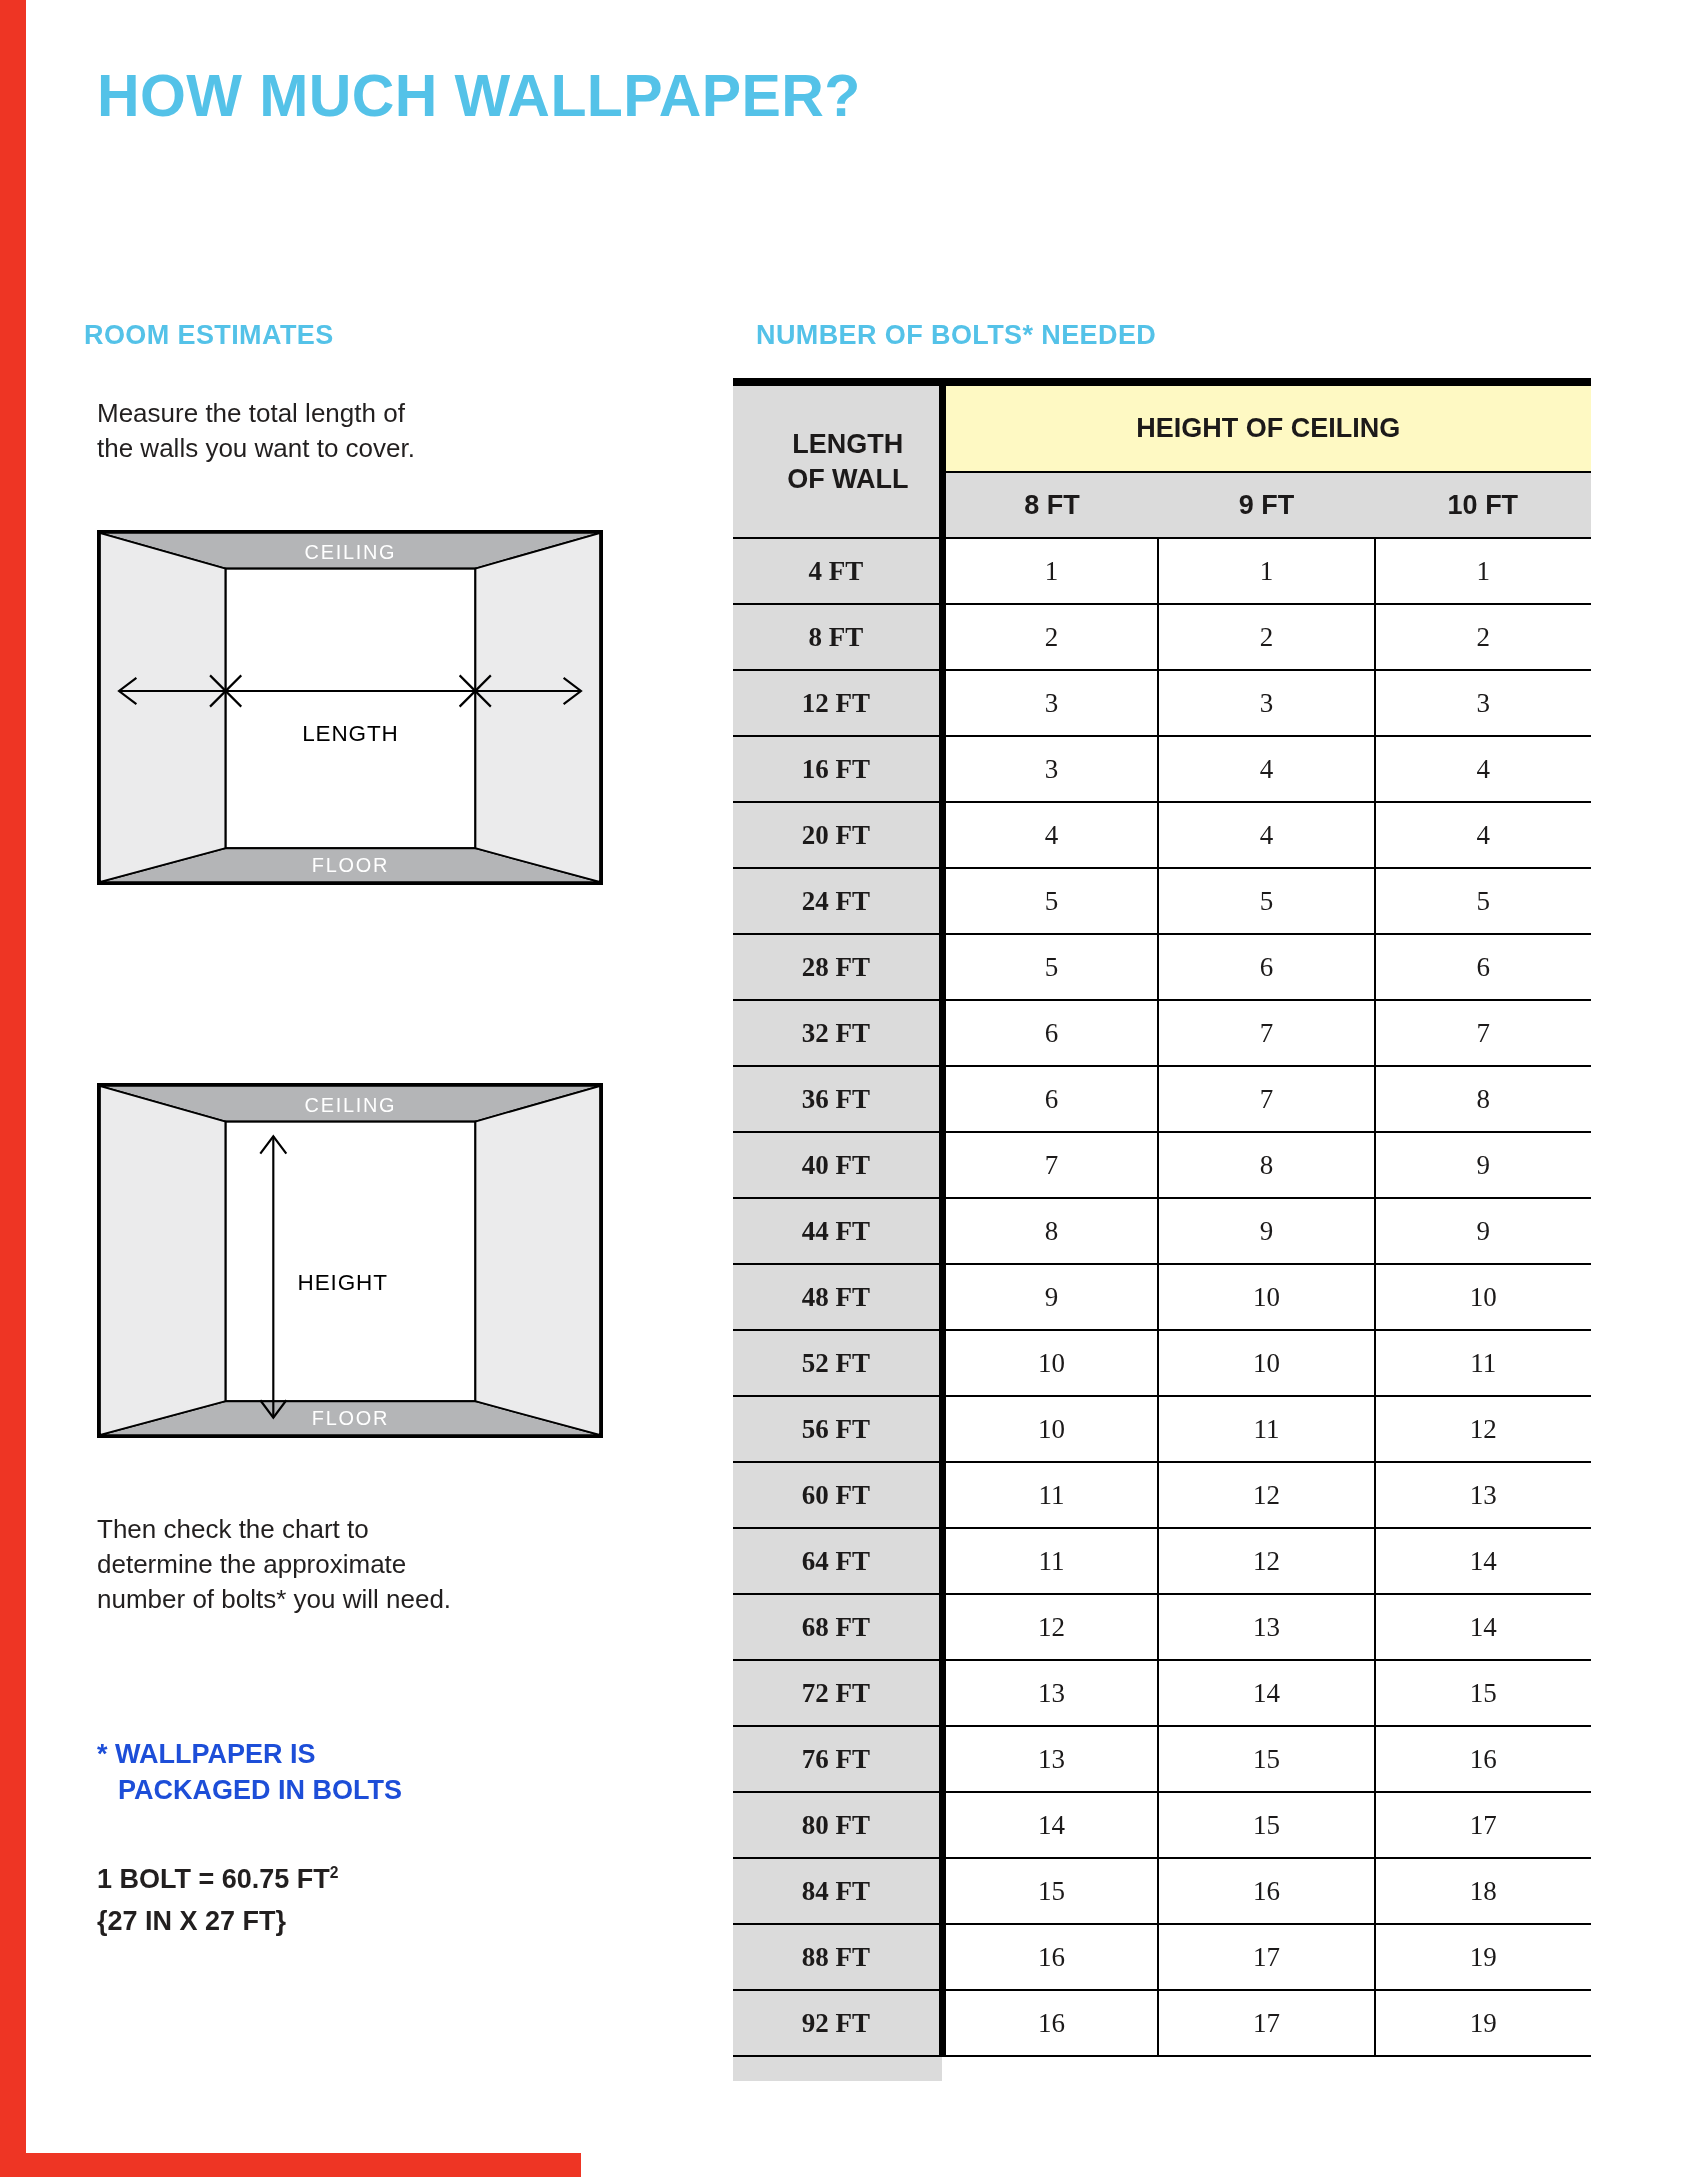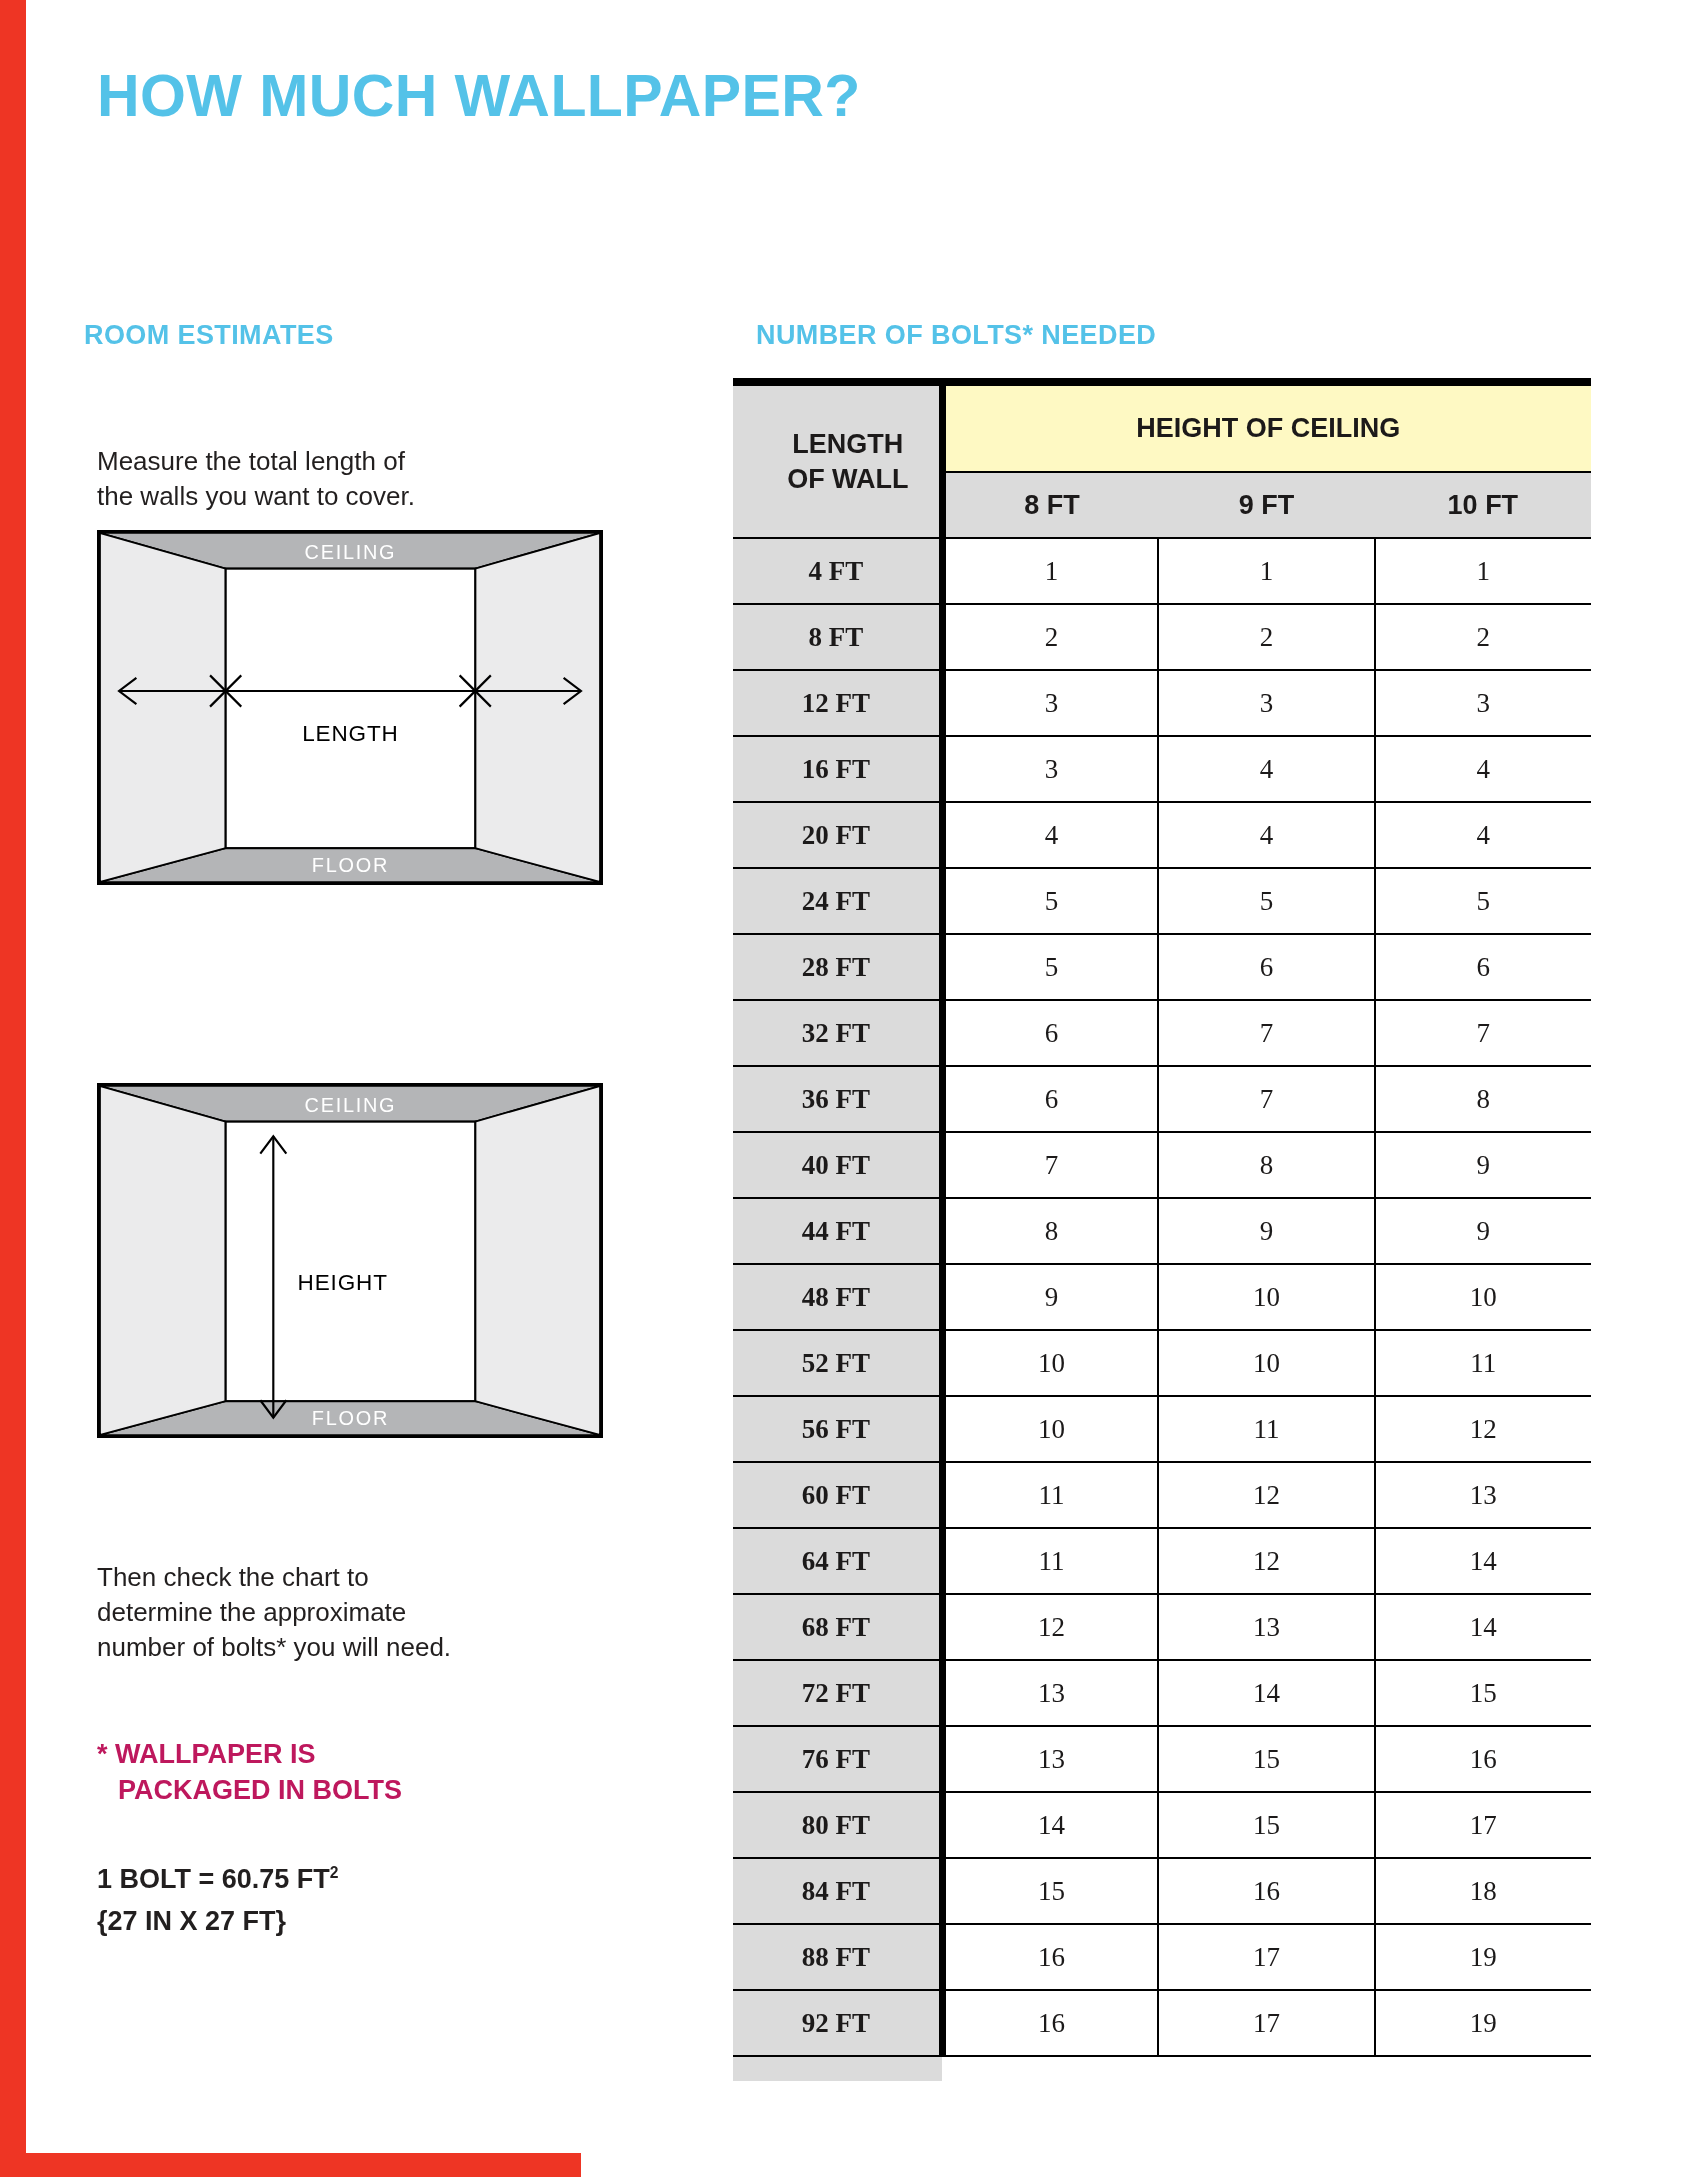--- a/index.html
+++ b/index.html
@@ -25,29 +25,28 @@
     position:absolute; top:320px;
     font-size:27px; font-weight:bold; color:#54c2e8; letter-spacing:0.4px;
   }
   .heading-room  { left:84px; }
   .heading-bolts { left:756px; width:858px; text-align:left; }
 
   .body-text {
     position:absolute; left:97px;
     font-size:26px; line-height:35px; color:#221f1f;
     white-space:pre-line;
-    margin-top:48px;
   }
   .step1 { top:396px; }
   .step2 { top:943px; }
   .step3 { top:1512px; }
 
   .footnote {
     position:absolute; left:97px; top:1736px;
-    font-size:27px; font-weight:bold; line-height:36px; color:#be185d;
+    font-size:27px; font-weight:bold; line-height:36px; color:#1d4ed8;
   }
   .footnote .indent { padding-left:21px; }
 
   .bolt-size {
     position:absolute; left:97px; top:1852px;
     font-size:27px; font-weight:bold; line-height:42px; color:#221f1f;
   }
   .bolt-size sup { font-size:58%; vertical-align:super; }
 
   .diagram {

